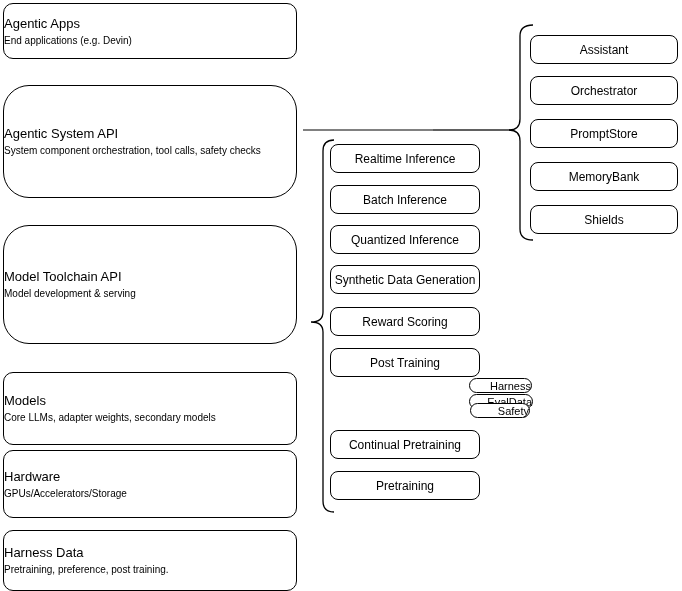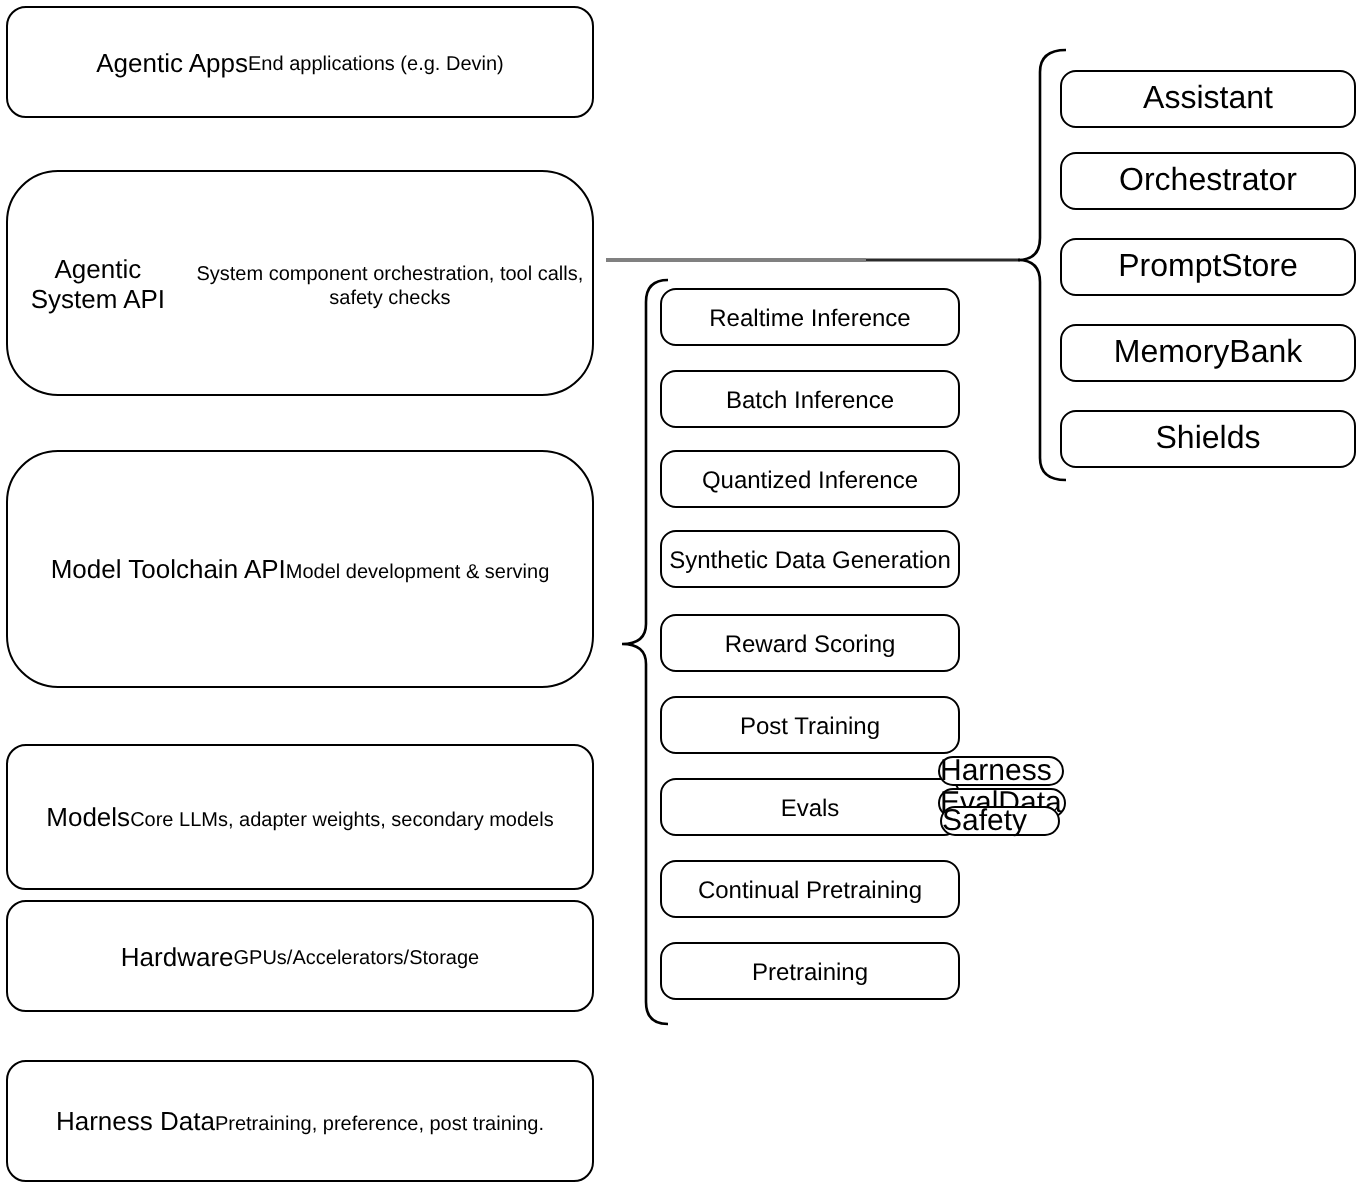--- a/index.html
+++ b/index.html
@@ -14,46 +14,46 @@
   }
   .connectors {
     position:absolute; left:0; top:0; width:682px; height:591px;
     pointer-events:none; z-index:1;
   }
   .box {
     position:absolute;
     box-sizing:border-box;
     border:1.3px solid #000;
     background:#fff;
-    display:flex; flex-direction:row;
-    align-items:center; justify-content:center;
+    display:flex; flex-direction:column;
+    align-items:flex-start; justify-content:center;
     text-align:center;
     z-index:2;
   }
   .box .title { font-size:13px; line-height:15px; }
   .box .subtitle { font-size:10px; line-height:12px; margin-top:4px; }
   .stack-box { left:3px; width:294px; border-radius:10px; }
   .stack-box.big { border-radius:26px; }
   .tool-item {
     position:absolute; left:330px; width:150px; height:29px;
     box-sizing:border-box; border:1.3px solid #000; border-radius:8px;
     background:#fff; display:flex; align-items:center; justify-content:center;
     font-size:12px; white-space:nowrap; z-index:2;
   }
   .comp-item {
     position:absolute; left:530px; width:148px; height:29px;
     box-sizing:border-box; border:1.3px solid #000; border-radius:8px;
     background:#fff; display:flex; align-items:center; justify-content:center;
-    font-size:16px; white-space:nowrap; z-index:2;
+    font-size:12px; white-space:nowrap; z-index:2;
   }
   .pill {
     position:absolute;
     box-sizing:border-box; border:1.4px solid #000; border-radius:9px;
-    background:#fff; display:flex; align-items:center; justify-content:flex-start;
-    font-size:15px; white-space:nowrap; z-index:3;
+    background:#fff; display:flex; align-items:center; justify-content:flex-end;
+    font-size:11px; white-space:nowrap; z-index:3;
   }
 </style>
 </head>
 <body>
 
 <div class="canvas">
 
   <svg class="connectors" width="682" height="591" viewBox="0 0 682 591">
     <line x1="303" y1="130" x2="433" y2="130" stroke-width="2" stroke="#808080"></line>
     <line x1="433" y1="130" x2="510" y2="130" stroke-width="1.6" stroke="#2b2b2b"></line>
@@ -70,21 +70,21 @@
     <div class="subtitle">System component orchestration, tool calls, safety checks</div>
   </div>
   <div class="box stack-box big" style="top:225px; height:119px;">
     <div class="title">Model Toolchain API</div>
     <div class="subtitle">Model development &amp; serving</div>
   </div>
   <div class="box stack-box" style="top:372px; height:73px;">
     <div class="title">Models</div>
     <div class="subtitle">Core LLMs, adapter weights, secondary models</div>
   </div>
-  <div class="box stack-box" style="top:450px; height:56px;">
+  <div class="box stack-box" style="top:450px; height:68px;">
     <div class="title">Hardware</div>
     <div class="subtitle">GPUs/Accelerators/Storage</div>
   </div>
   <div class="box stack-box" style="top:530px; height:61px;">
     <div class="title">Harness Data</div>
     <div class="subtitle">Pretraining, preference, post training.</div>
   </div>
 
   <div class="tool-item" style="top:144px;">
     <span>Realtime Inference</span>
@@ -96,23 +96,20 @@
     <span>Synthetic Data Generation</span>
   </div>
   <div class="tool-item" style="top:225px;">
     <span>Quantized Inference</span>
   </div>
   <div class="tool-item" style="top:307px;">
     <span>Reward Scoring</span>
   </div>
   <div class="tool-item" style="top:348px;">
     <span>Post Training</span>
-  </div>
-  <div class="tool-item" style="top:389px;">
-    <span>Evals</span>
   </div>
   <div class="tool-item" style="top:430px;">
     <span>Continual Pretraining</span>
   </div>
   <div class="tool-item" style="top:471px;">
     <span>Pretraining</span>
   </div>
 
   <div class="pill" style="left:469px; top:378px; width:63px; height:15px;">
     <span>Harness</span>

